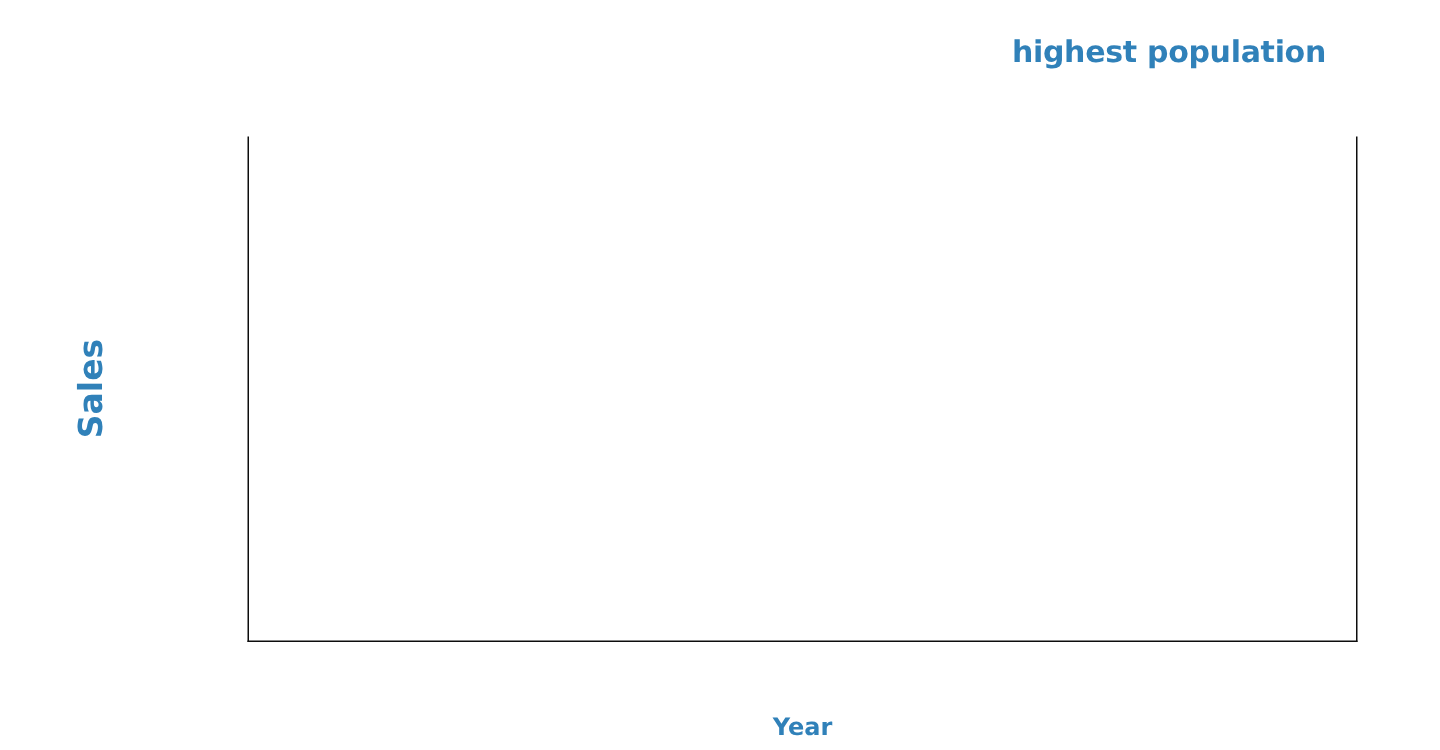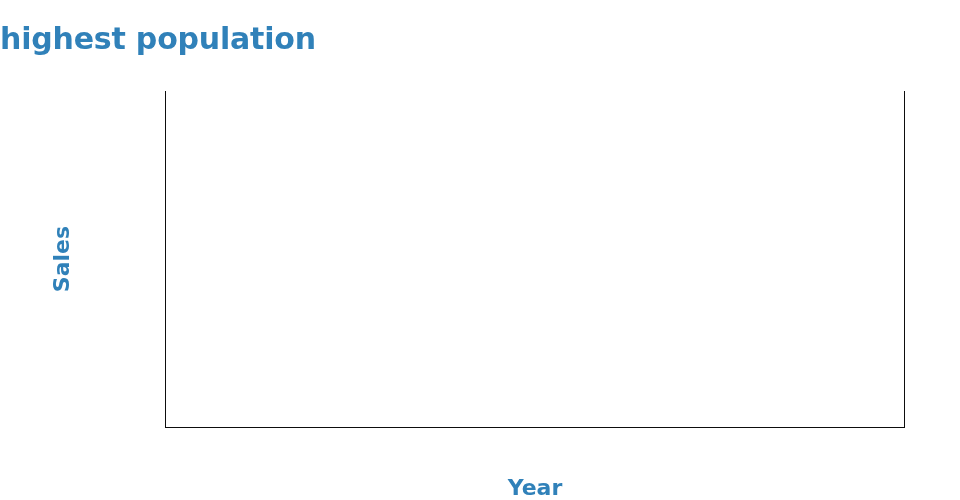--- a/index.html
+++ b/index.html
@@ -21,23 +21,23 @@
     background: #ffffff;
     overflow: hidden;
   }
 
   
   #chart-title {
     position: absolute;
     left: 0;
     top: 24px;
     width: 884px;
-    text-align: left;
+    text-align: right;
     font-family: "DejaVu Sans", sans-serif;
-    font-size: 30px;
+    font-size: 20px;
     font-weight: bold;
     color: #3081b9;
     letter-spacing: -0.2px;
     line-height: 1.0;
     white-space: nowrap;
   }
 
   
   #plot-area {
     position: absolute;
@@ -77,21 +77,21 @@
     line-height: 1.0;
   }
 
   
   #xlabel {
     position: absolute;
     left: 535px;
     top: 477px;
     transform: translateX(-50%);
     font-family: "DejaVu Sans", sans-serif;
-    font-size: 22px;
+    font-size: 16px;
     font-weight: bold;
     color: #3081b9;
     white-space: nowrap;
     line-height: 1.0;
   }
 </style>
 </head>
 <body>
 
 <div id="figure">

